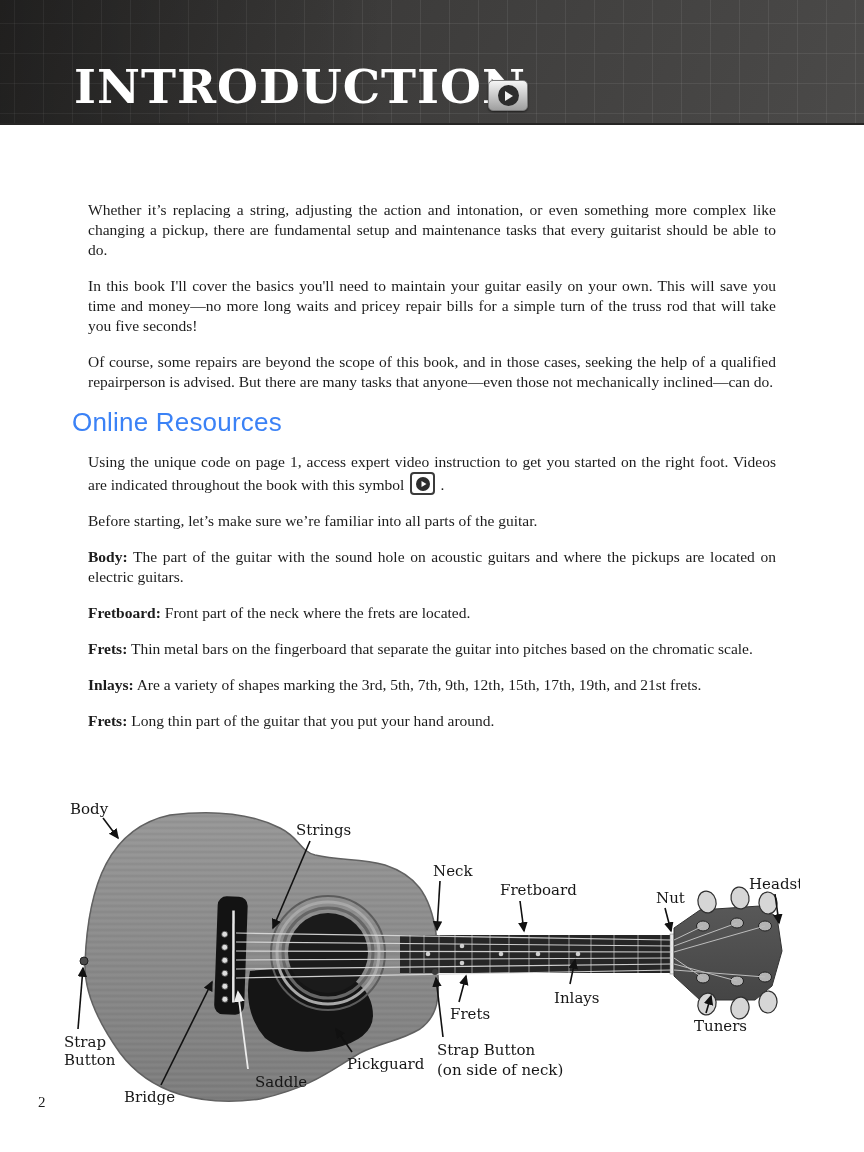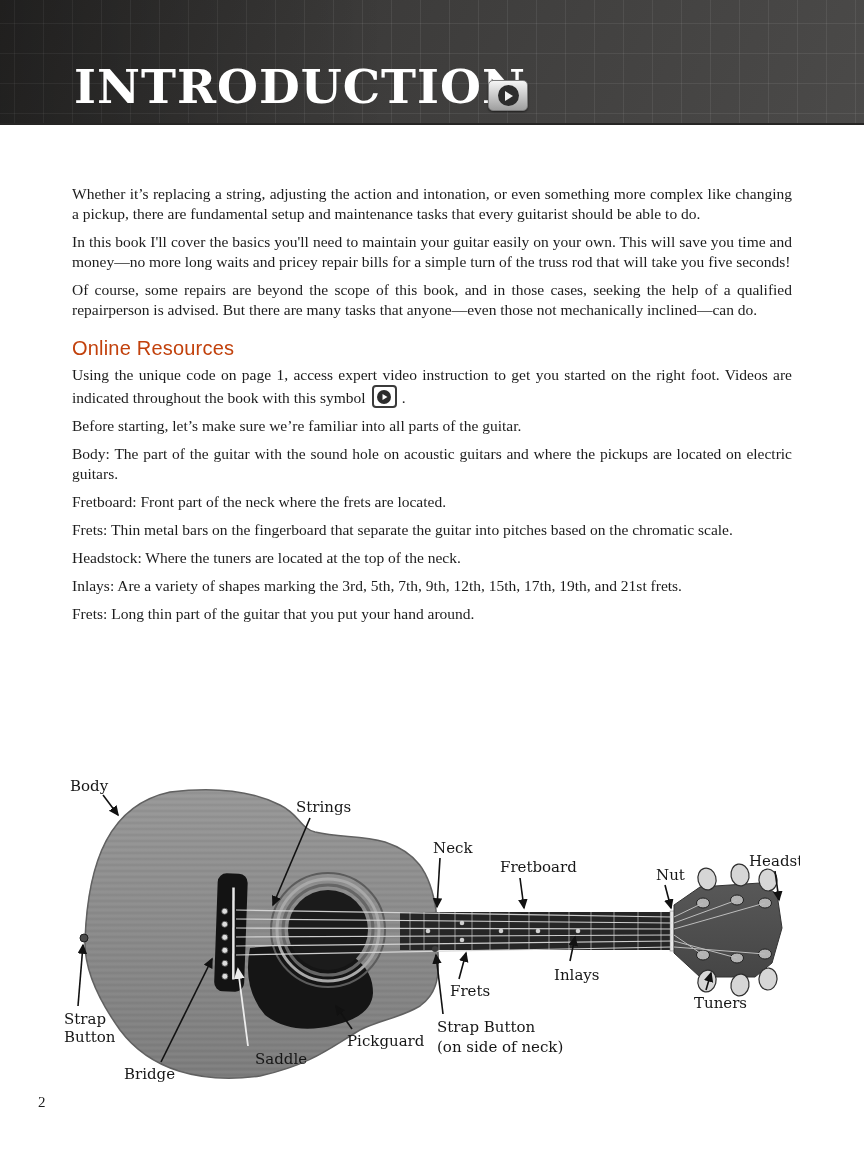--- a/index.html
+++ b/index.html
@@ -24,37 +24,37 @@
     border-radius:5px;background:linear-gradient(#f5f5f5,#9f9f9f);
     border:1px solid #7a7a7a;box-shadow:0 1px 2px rgba(0,0,0,.5);
     display:flex;align-items:center;justify-content:center;}
   .banner-video .circ{width:21px;height:21px;border-radius:50%;background:#2d2d2d;
     display:flex;align-items:center;justify-content:center;}
   .banner-video .tri{width:0;height:0;border-left:8px solid #f2f2f2;
     border-top:5px solid transparent;border-bottom:5px solid transparent;margin-left:2px;}
 
   
   .content{position:absolute;left:72px;top:184px;width:720px;}
-  .content p{margin:0;font-size:15.5px;line-height:20px;text-align:justify;}
+  .content p{margin:16px;font-size:15.5px;line-height:20px;text-align:justify;}
   .content p + p{margin-top:8px;}
-  h2{font-family:"Liberation Sans",sans-serif;font-weight:400;color:#c2410c;
-     font-size:20px;line-height:28px;margin:14px 0 3px 0;letter-spacing:0.2px;}
+  h2{font-family:"Liberation Sans",sans-serif;font-weight:400;color:#3b82f6;
+     font-size:26px;line-height:28px;margin:14px 0 3px 0;letter-spacing:0.2px;}
   .defs p{margin-top:8px;}
-  .defs b{font-weight:normal;}
+  .defs b{font-weight:bold;}
   .inline-video{display:inline-block;width:21px;height:19px;border:2.5px solid #3b3b3b;
     border-radius:4px;background:#fff;vertical-align:-5px;margin:0 5px 0 6px;
     position:relative;}
   .inline-video .circ{position:absolute;left:50%;top:50%;width:14px;height:14px;
     transform:translate(-50%,-50%);border-radius:50%;background:#2d2d2d;}
   .inline-video .tri{position:absolute;left:56%;top:50%;transform:translate(-50%,-50%);
     width:0;height:0;border-left:5.5px solid #fff;
     border-top:3.5px solid transparent;border-bottom:3.5px solid transparent;}
 
   
-  .diagram{position:absolute;left:60px;top:773px;width:740px;height:318px;text-decoration:underline;}
+  .diagram{position:absolute;left:60px;top:796px;width:740px;height:318px;text-decoration:underline;}
   .diagram svg{display:block;}
   .dlabel{font-family:"DejaVu Serif",serif;font-size:15px;fill:#161616;}
 
   .page-num{position:absolute;left:38px;top:1094px;font-size:15px;}
 </style>
 </head>
 <body>
 
 <div class="page">
 
@@ -74,21 +74,20 @@
 
     <h2>Online Resources</h2>
     <p><span>Using the unique code on page 1, access expert video instruction to get you started on the right foot. Videos are indicated throughout the book with this symbol</span><span class="inline-video"><span class="circ"></span><span class="tri"></span></span><span>.</span></p>
 
     <p>Before starting, let’s make sure we’re familiar into all parts of the guitar.</p>
 
     <div class="defs">
       <p><b>Body:</b><span> The part of the guitar with the sound hole on acoustic guitars and where the pickups are located on electric guitars.</span></p>
       <p><b>Fretboard:</b><span> Front part of the neck where the frets are located.</span></p>
       <p><b>Frets:</b><span> Thin metal bars on the fingerboard that separate the guitar into pitches based on the chromatic scale.</span></p>
-      <p><b>Headstock:</b><span> Where the tuners are located at the top of the neck.</span></p>
       <p><b>Inlays:</b><span> Are a variety of shapes marking the 3rd, 5th, 7th, 9th, 12th, 15th, 17th, 19th, and 21st frets.</span></p>
       <p><b>Frets:</b><span> Long thin part of the guitar that you put your hand around.</span></p>
     </div>
   </div>
 
   <div class="diagram">
     <svg width="740" height="318" viewBox="0 0 740 318">
       <defs>
         <marker id="ah" markerWidth="8" markerHeight="8" refX="5.5" refY="3" orient="auto">
           <path d="M0,0 L6.5,3 L0,6 Z" fill="#111"></path>

